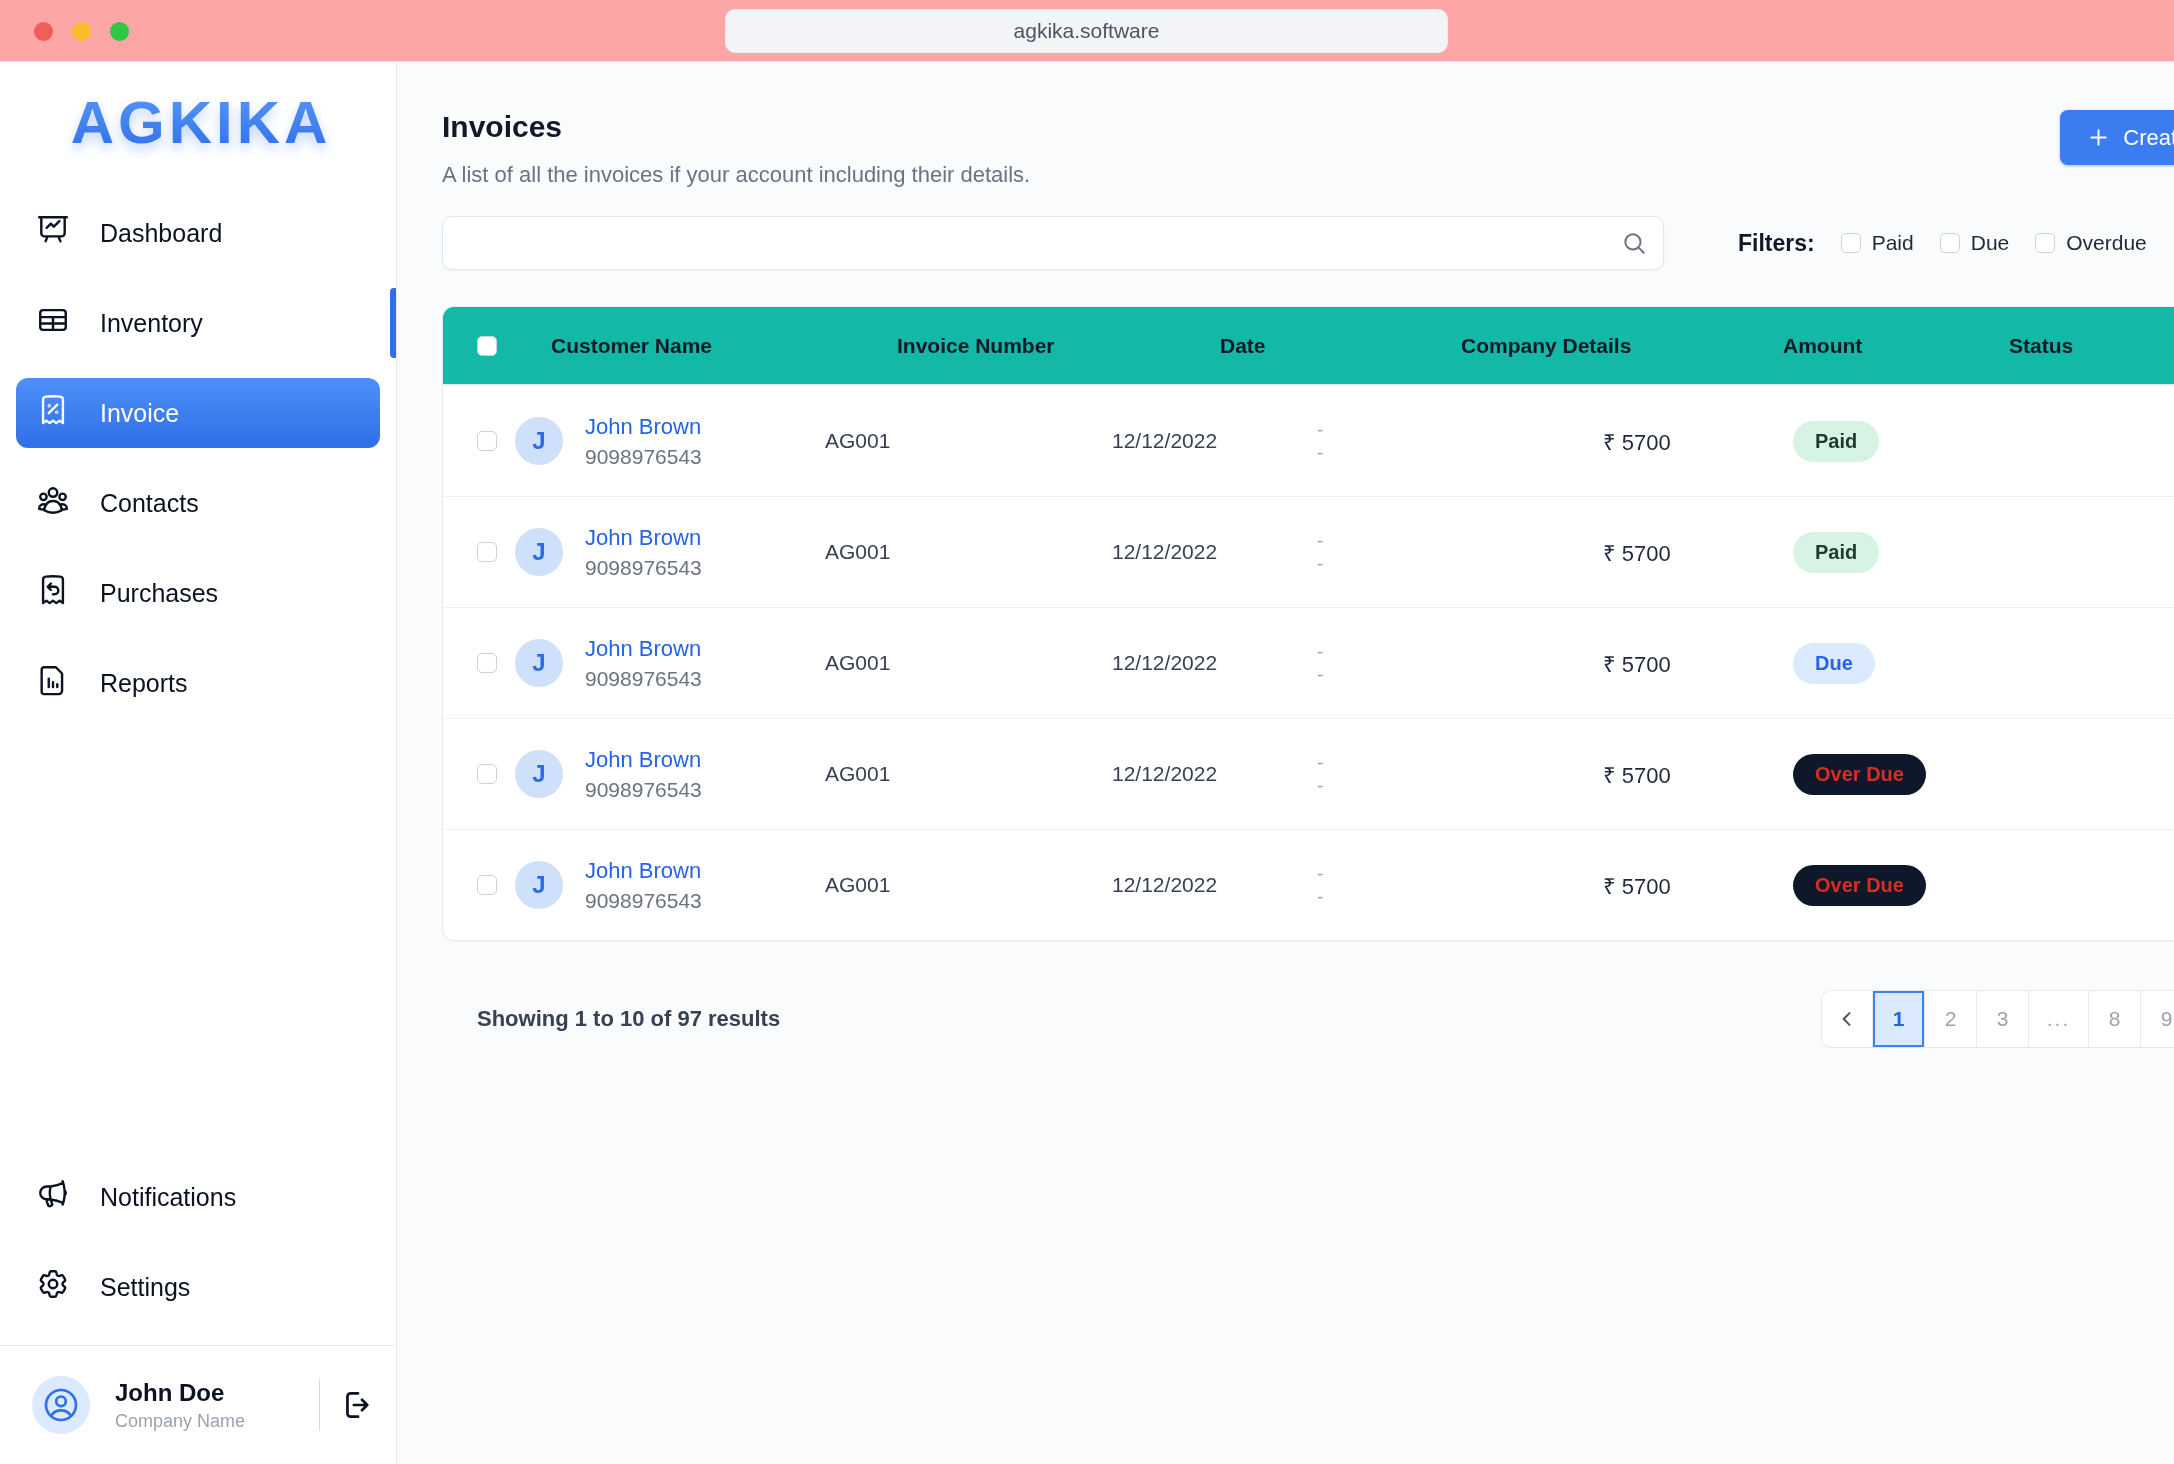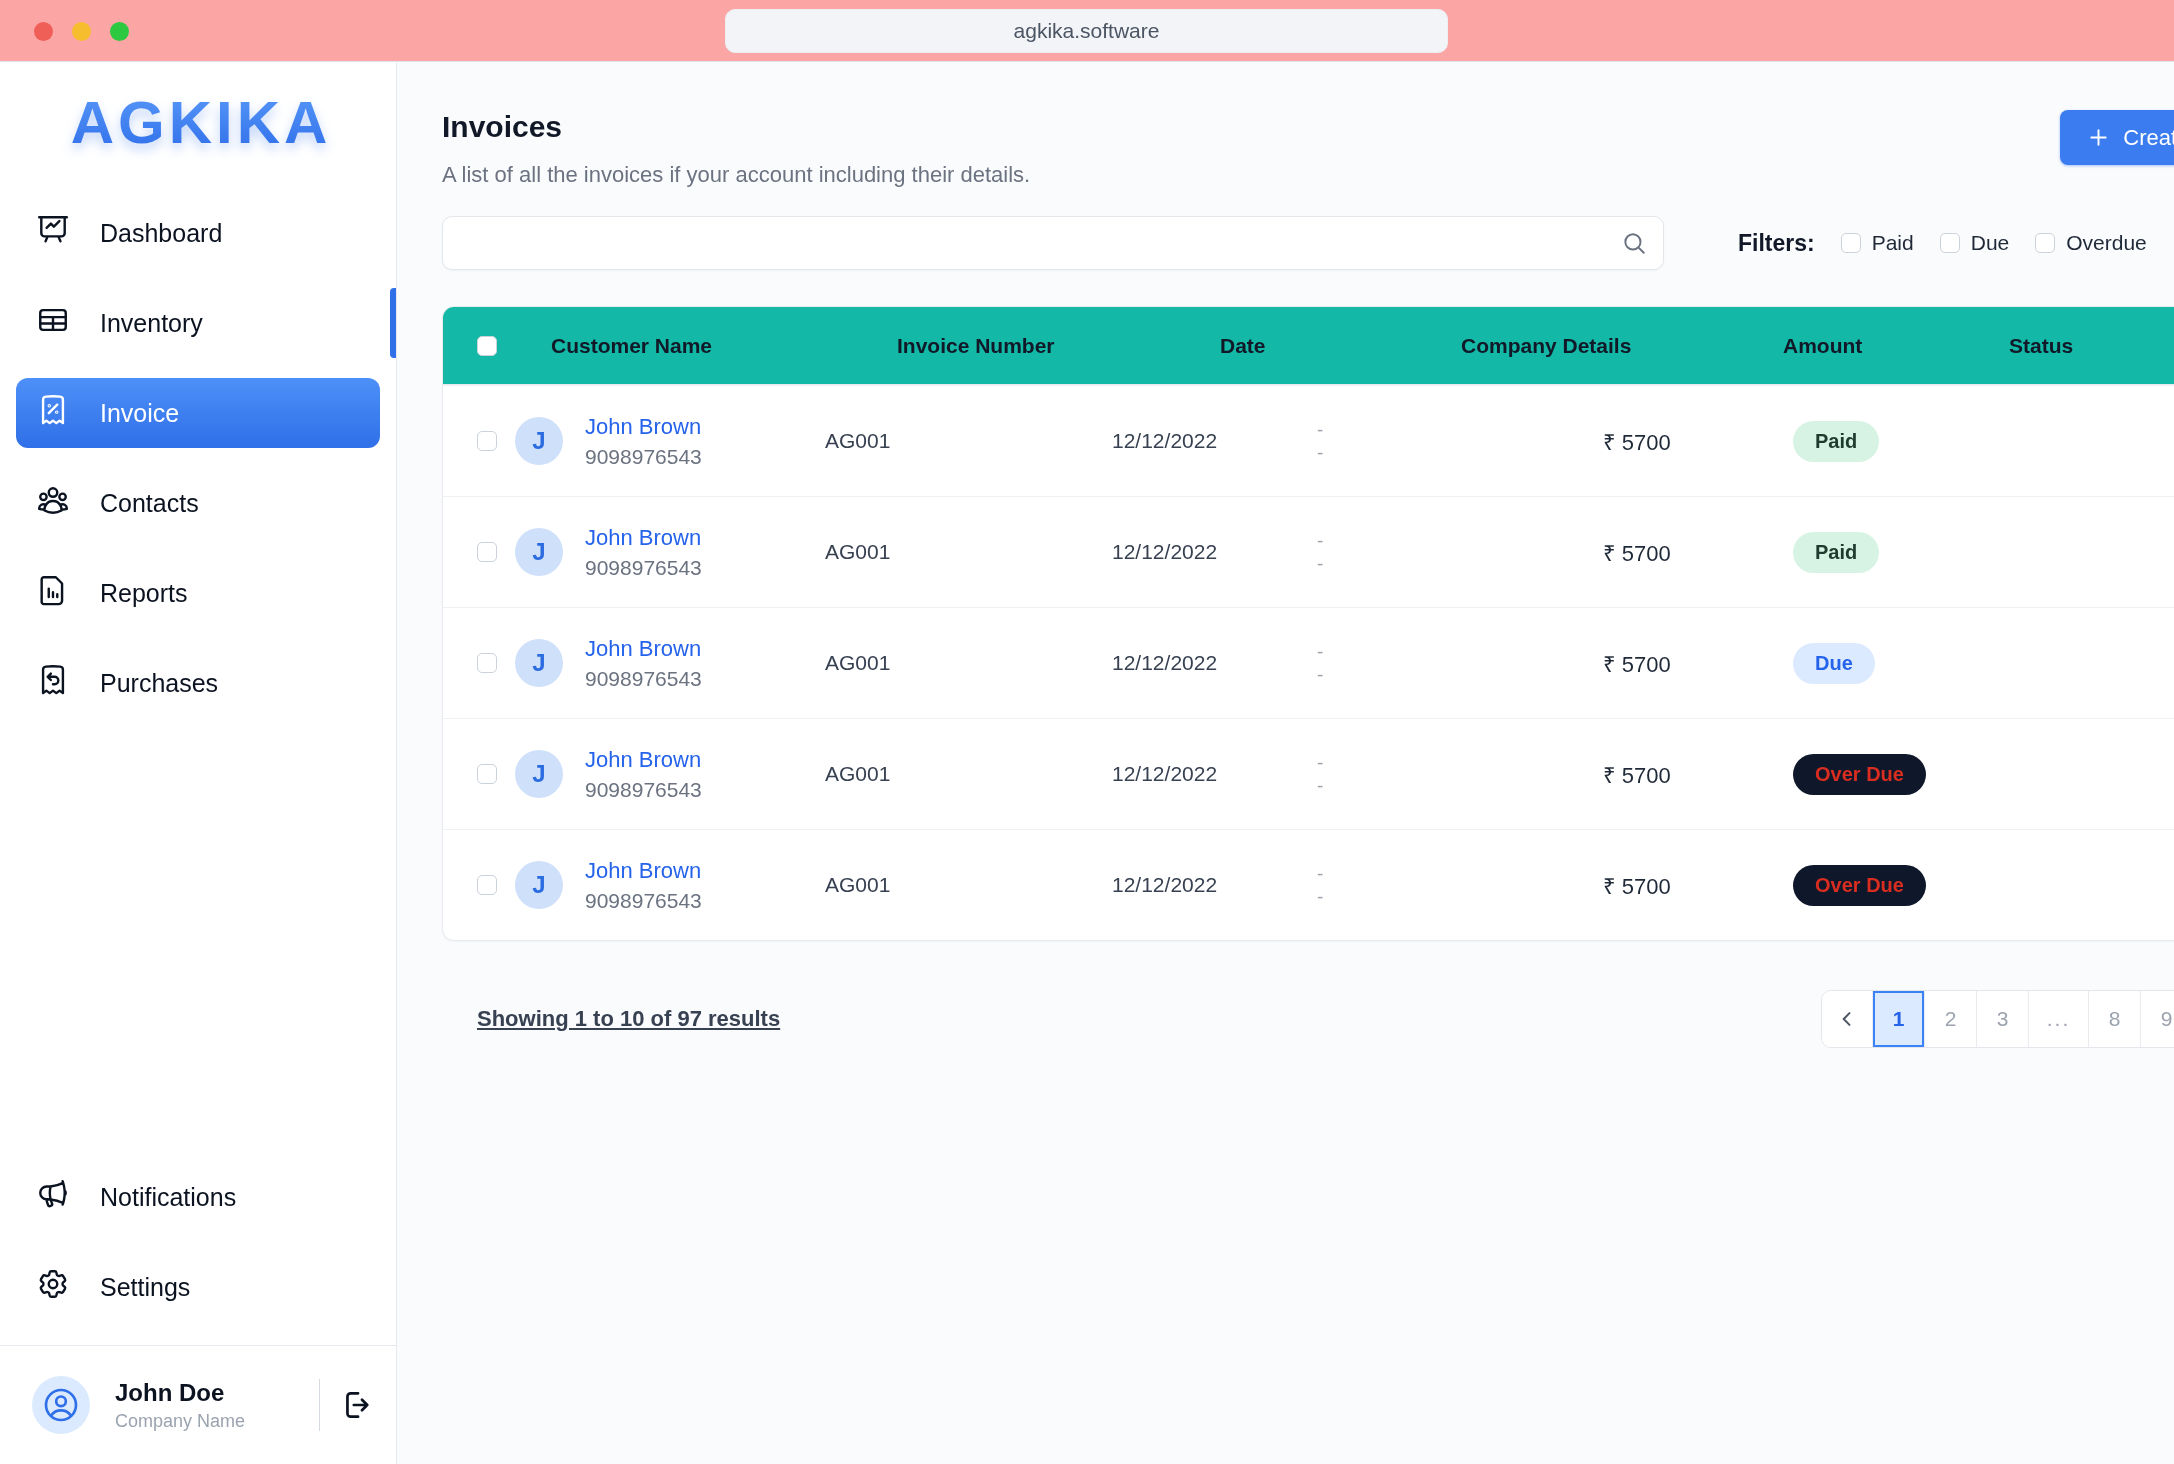--- a/index.html
+++ b/index.html
@@ -79,21 +79,21 @@
   .badge.paid { background:#d7f3e3; color:#1e3b2f; }
   .badge.due { background:#dbeafe; color:#2563eb; }
   .badge.overdue { background:#0f172a; color:#d92d20; }
   .cell-actions { display:flex; justify-content:flex-end; }
   .more-btn { width:42px; height:38px; background:#ffffff; border:1px solid #e5e7eb; border-radius:9px; cursor:pointer;
               display:flex; align-items:center; justify-content:center; }
   .more-btn svg { width:22px; height:22px; }
 
   
   .list-footer { display:flex; align-items:center; justify-content:space-between; margin-top:49px; }
-  .summary { font-size:22px; font-weight:600; color:#374151; padding-left:35px;text-decoration:underline; }
+  .summary { font-size:22px; font-weight:600; color:#374151; padding-left:35px; }
   .pagination { display:flex; background:#ffffff; border:1px solid #e3e6ea; border-radius:10px; overflow:hidden; height:58px; }
   .page-cell { display:flex; align-items:center; justify-content:center; width:52px; border-left:1px solid #e9ebef;
                font-size:21px; color:#9ca3af; cursor:pointer; background:#ffffff; }
   .page-cell:first-child { border-left:none; width:50px; }
   .page-cell.nav-cell { color:#4b5563; }
   .page-cell.nav-cell svg { width:20px; height:20px; }
   .page-cell.active { background:#dbeafe; color:#2563eb; font-weight:600; box-shadow:inset 0 0 0 2px #3b82f6; }
   .page-cell.ellipsis { width:60px; cursor:default; letter-spacing:2px; }
   .page-cell.next { width:46px; }
 </style>
@@ -148,33 +148,33 @@
           <svg viewBox="0 0 24 24" fill="none" stroke="currentColor" stroke-width="1.7" stroke-linecap="round" stroke-linejoin="round">
               <path d="M18 18.72a9.094 9.094 0 0 0 3.741-.479 3 3 0 0 0-4.682-2.72m.94 3.198.001.031c0 .225-.012.447-.037.666A11.944 11.944 0 0 1 12 21c-2.17 0-4.207-.576-5.963-1.584A6.062 6.062 0 0 1 6 18.719m12 0a5.971 5.971 0 0 0-.941-3.197m0 0A5.995 5.995 0 0 0 12 12.75a5.995 5.995 0 0 0-5.058 2.772m0 0a3 3 0 0 0-4.681 2.72 8.986 8.986 0 0 0 3.74.477m.94-3.197a5.971 5.971 0 0 0-.94 3.197M15 6.75a3 3 0 1 1-6 0 3 3 0 0 1 6 0Zm6 3a2.25 2.25 0 1 1-4.5 0 2.25 2.25 0 0 1 4.5 0Zm-13.5 0a2.25 2.25 0 1 1-4.5 0 2.25 2.25 0 0 1 4.5 0Z"></path>
             </svg>
         </span>
         <span>Contacts</span>
       </div>
 
       <div class="nav-item">
         <span>
           <svg viewBox="0 0 24 24" fill="none" stroke="currentColor" stroke-width="1.7" stroke-linecap="round" stroke-linejoin="round">
+              <path d="M8.25 9.75h4.875a2.625 2.625 0 0 1 0 5.25H12M8.25 9.75 10.5 7.5M8.25 9.75 10.5 12M19 4.757v16.493l-2.333-1.75-2.334 1.75L12 19.5l-2.333 1.75-2.334-1.75L5 21.25V4.757c0-1.108.806-2.057 1.907-2.185a42 42 0 0 1 10.186 0C18.194 2.7 19 3.649 19 4.757Z"></path>
+            </svg>
+        </span>
+        <span>Purchases</span>
+      </div>
+
+      <div class="nav-item">
+        <span>
+          <svg viewBox="0 0 24 24" fill="none" stroke="currentColor" stroke-width="1.7" stroke-linecap="round" stroke-linejoin="round">
               <path d="M9 17v-6m3 6v-3.5m3 3.5V15M5.6 3h8.4l4.4 4.4v12.1A2.5 2.5 0 0 1 15.9 22H5.6A1.6 1.6 0 0 1 4 20.4V4.6A1.6 1.6 0 0 1 5.6 3Z"></path>
             </svg>
         </span>
         <span>Reports</span>
-      </div>
-
-      <div class="nav-item">
-        <span>
-          <svg viewBox="0 0 24 24" fill="none" stroke="currentColor" stroke-width="1.7" stroke-linecap="round" stroke-linejoin="round">
-              <path d="M8.25 9.75h4.875a2.625 2.625 0 0 1 0 5.25H12M8.25 9.75 10.5 7.5M8.25 9.75 10.5 12M19 4.757v16.493l-2.333-1.75-2.334 1.75L12 19.5l-2.333 1.75-2.334-1.75L5 21.25V4.757c0-1.108.806-2.057 1.907-2.185a42 42 0 0 1 10.186 0C18.194 2.7 19 3.649 19 4.757Z"></path>
-            </svg>
-        </span>
-        <span>Purchases</span>
       </div>
     </nav>
 
     <div class="active-indicator"></div>
 
     <div class="sidebar-bottom">
       <div class="nav-item">
         <span>
           <svg viewBox="0 0 24 24" fill="none" stroke="currentColor" stroke-width="1.7" stroke-linecap="round" stroke-linejoin="round">
               <path d="M10.34 15.84c-.688-.06-1.386-.09-2.09-.09H7.5a4.5 4.5 0 1 1 0-9h.75c.704 0 1.402-.03 2.09-.09m0 9.18c.253.962.584 1.892.985 2.783.247.55.06 1.21-.463 1.511l-.657.38c-.551.318-1.26.117-1.527-.461a20.845 20.845 0 0 1-1.44-4.282m3.102.069a18.03 18.03 0 0 1-.59-4.59c0-1.586.205-3.124.59-4.59m0 9.18a23.848 23.848 0 0 1 8.835 2.535M10.34 6.66a23.847 23.847 0 0 0 8.835-2.535m0 0A23.74 23.74 0 0 0 18.795 3m.38 1.125a23.91 23.91 0 0 1 1.014 5.395m-1.014 8.855c-.118.38-.245.754-.38 1.125m.38-1.125a23.91 23.91 0 0 0 1.014-5.395m0-3.46c.495.413.811 1.035.811 1.73 0 .695-.316 1.317-.811 1.73m0-3.46a24.347 24.347 0 0 1 0 3.46"></path>

